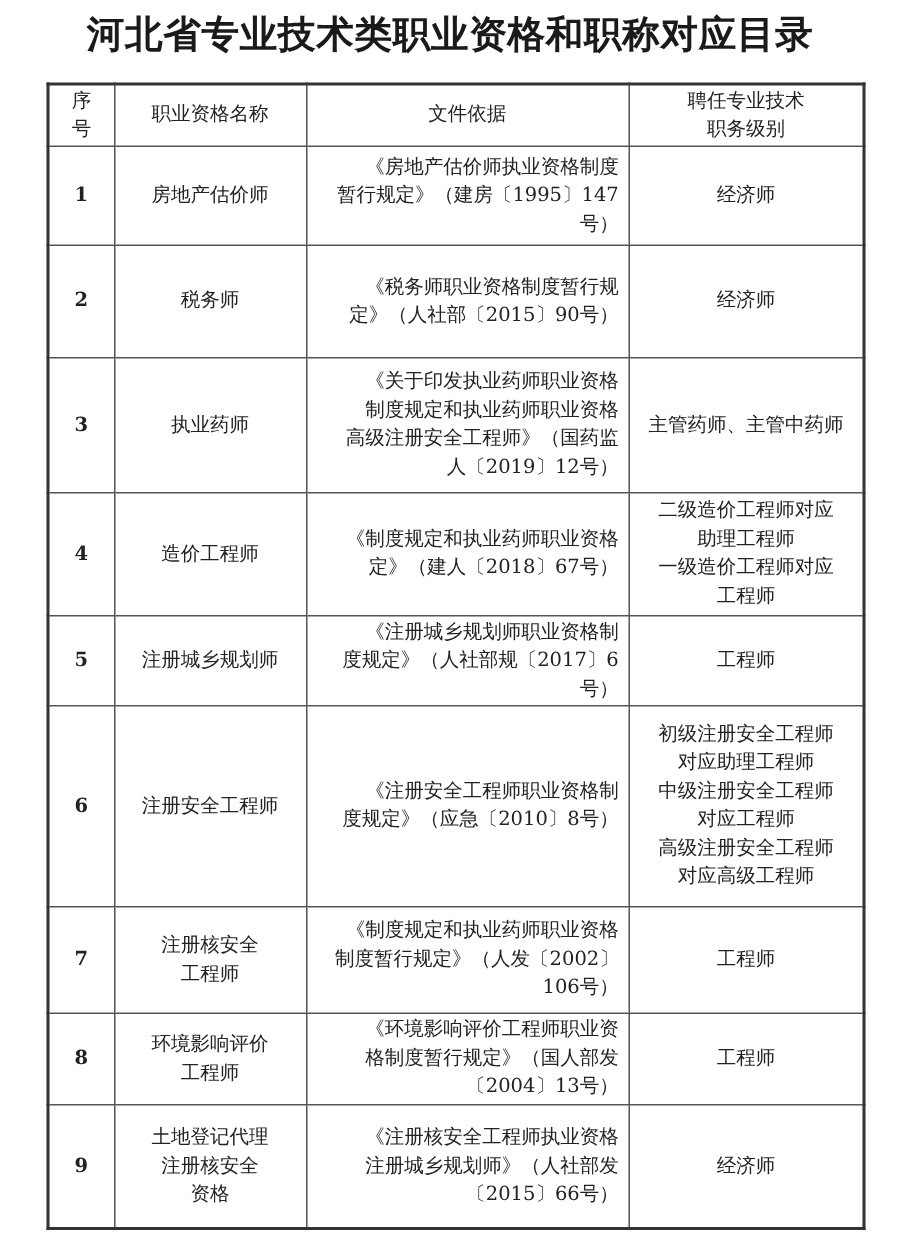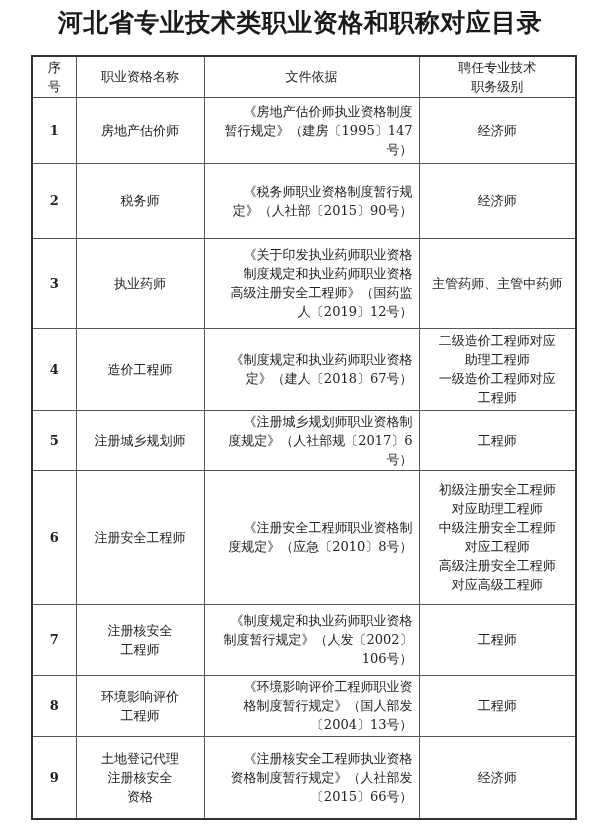--- a/index.html
+++ b/index.html
@@ -178,21 +178,21 @@
       </tr>
       <tr style="height: 83px;">
         <td class="num">9</td>
         <td>
           <span class="line">土地登记代理</span>
           <span class="line">注册核安全</span>
           <span class="line">资格</span>
         </td>
         <td class="doc">
           <span class="line">《注册核安全工程师执业资格</span>
-          <span class="line">资格制度暂行规定》（人社部发</span>
+          <span class="line">注册城乡规划师》（人社部发</span>
           <span class="line">〔2015〕66号）</span>
         </td>
         <td>
           <span class="line">经济师</span>
         </td>
       </tr>
     </tbody>
 </table>
 
 </body></html>

